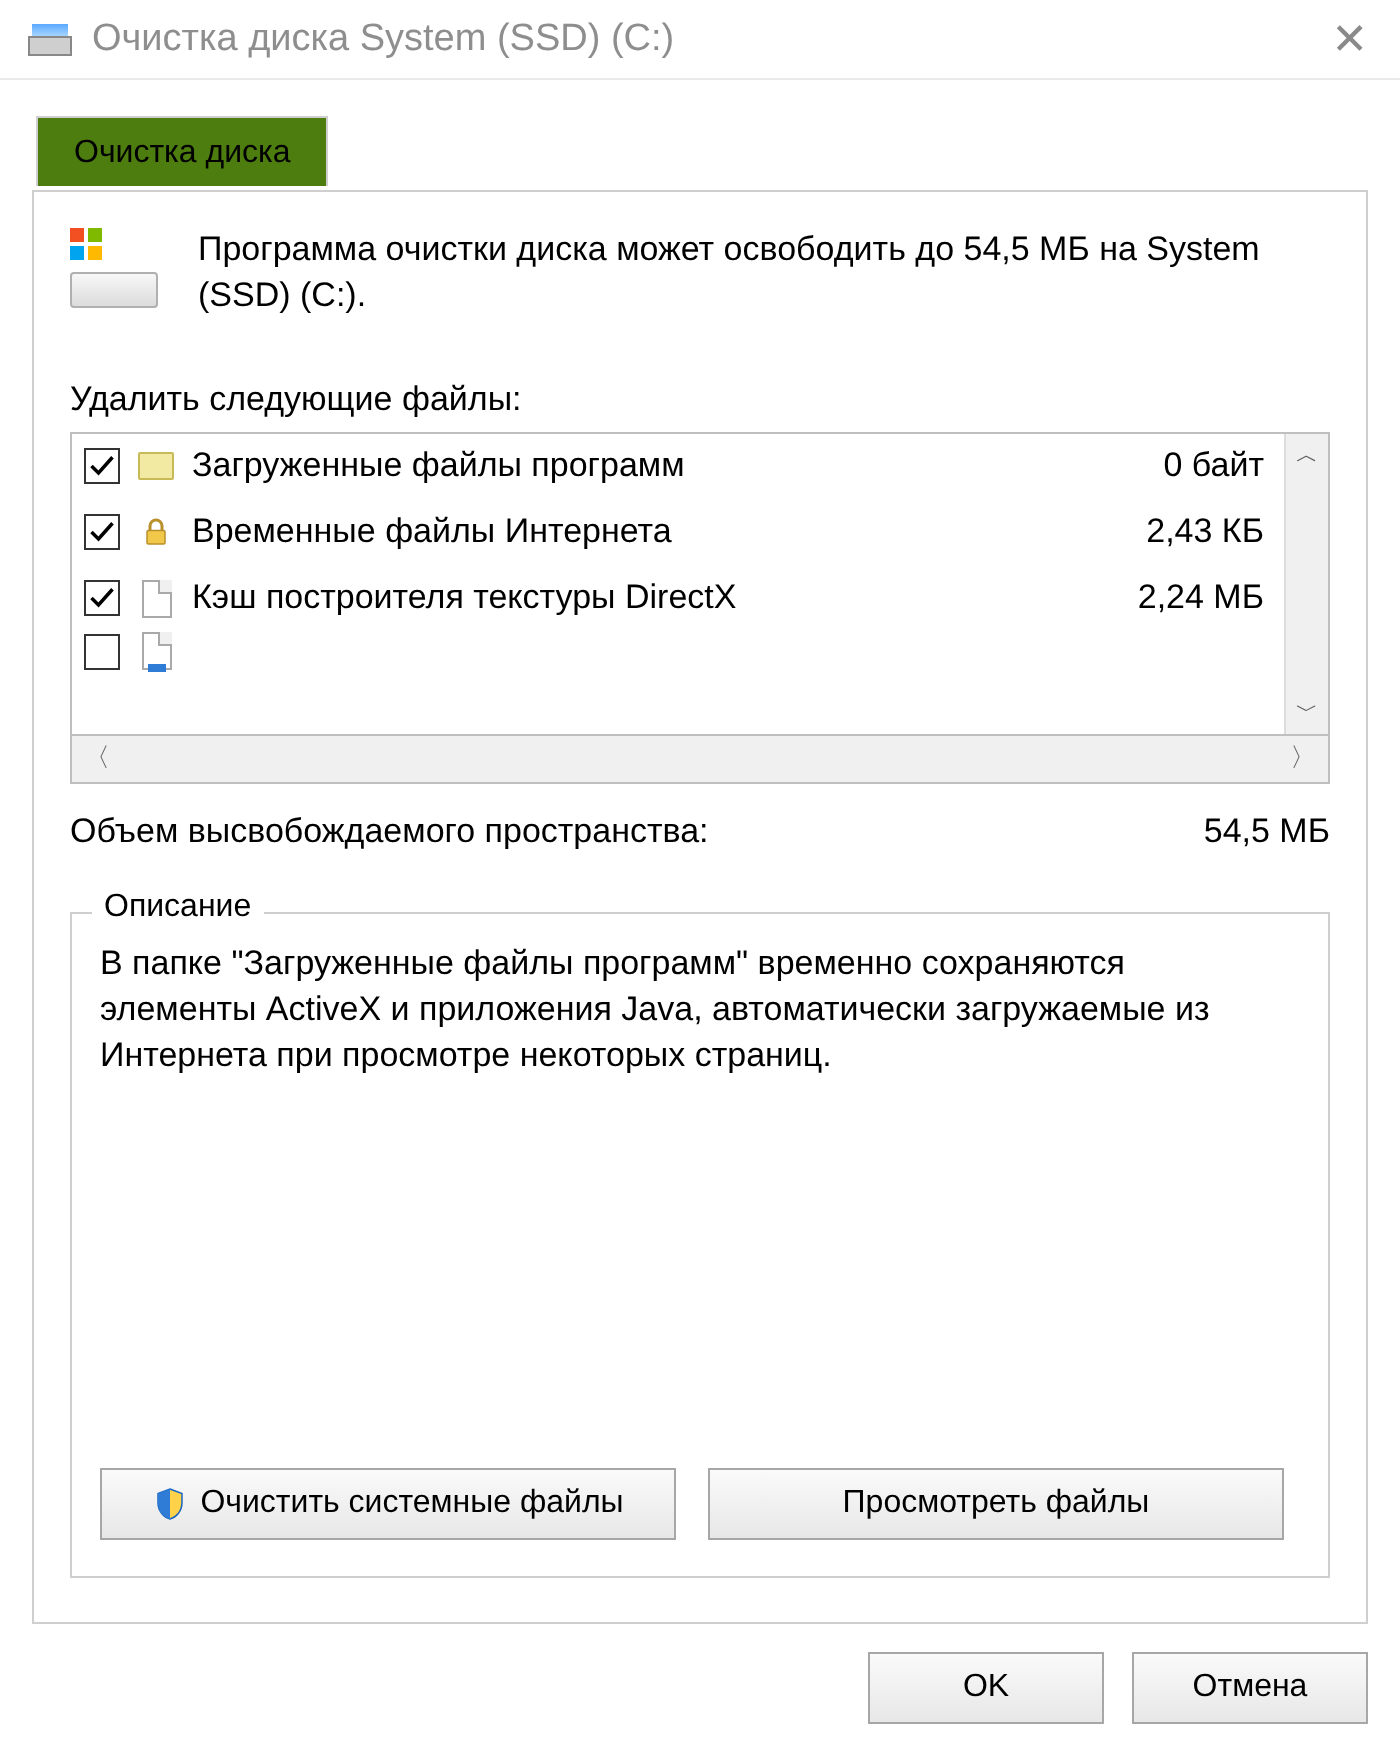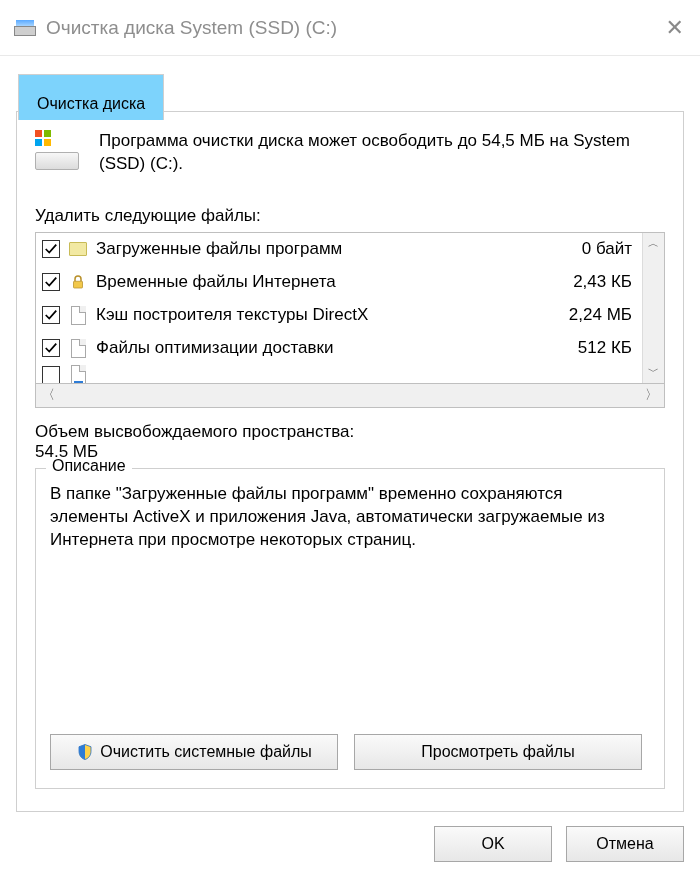--- a/index.html
+++ b/index.html
@@ -8,21 +8,21 @@
     font-family: "Segoe UI", Tahoma, sans-serif;
     font-size: 15px;
     background: #fff;
     color: #000;
     width: 700px;
     height: 878px;
     overflow: hidden;
   }
   .window { width: 700px; height: 878px; display: flex; flex-direction: column; }
   .titlebar {
-    height: 56px;
+    height: 40px;
     display: flex;
     align-items: center;
     padding: 0 10px 0 14px;
     color: #8e8e8e;
     font-size: 19px;
     border-bottom: 1px solid #e9e9e9;
   }
   .titlebar .title { flex: 1; display: flex; align-items: center; gap: 10px; }
   .titlebar .close { color: #8a8a8a; font-size: 22px; padding: 0 6px; }
   .drive-icon-sm {
@@ -34,24 +34,24 @@
   }
   .drive-icon-sm::after {
     content: ""; position: absolute; left: 2px; right: 2px; top: 0; height: 6px;
     background: linear-gradient(#5aa9ff, #a6d4ff);
   }
 
   .client { flex: 1; padding: 18px 16px 0 16px; display: flex; flex-direction: column; }
   .tab-strip { position: relative; height: 38px; }
   .tab {
     position: absolute; left: 2px; top: 0;
-    background: #7dd3fc;
+    background: #4d7c0f;
     border: 1px solid #cfcfcf;
     border-bottom: none;
-    padding: 20px 18px 7px 18px;
+    padding: 9px 18px 7px 18px;
     font-size: 16px;
     z-index: 2;
   }
   .tab-panel {
     border: 1px solid #cfcfcf;
     margin-top: -1px;
     padding: 18px 18px 22px 18px;
     flex: 1;
     display: flex;
     flex-direction: column;
@@ -94,25 +94,25 @@
   .vscroll .arrow { height: 22px; display: flex; align-items: center; justify-content: center; color: #606060; font-size: 11px; width: 100%; }
   .vscroll .track { flex: 1; width: 100%; }
 
   .hscroll {
     border: 1px solid #bfbfbf; border-top: none;
     height: 24px; background: #f0f0f0;
     display: flex; align-items: center; justify-content: space-between;
     padding: 0 6px; color: #606060; font-size: 13px;
   }
 
-  .freed-row { display: flex; margin-top: 14px; font-size: 17px; flex-direction: column; }
+  .freed-row { display: flex; margin-top: 14px; font-size: 17px; }
   .freed-row .lbl { flex: 1; }
   .freed-row .val { }
 
-  .groupbox { border: 1px solid #cfcfcf; margin-top: 6px; padding: 14px 22px 18px 14px; position: relative; flex: 1; display: flex; flex-direction: column; gap: 36px; }
+  .groupbox { border: 1px solid #cfcfcf; margin-top: 30px; padding: 14px 22px 18px 14px; position: relative; flex: 1; display: flex; flex-direction: column; gap: 36px; }
   .groupbox .legend { position: absolute; top: -12px; left: 10px; background: #fff; padding: 0 6px; font-size: 16px; }
   .groupbox .desc { font-size: 17px; line-height: 1.35; flex: 1; }
 
   .btn-row { display: flex; gap: 16px; margin-top: 14px; }
   .btn {
     flex: 1;
     border: 1px solid #a7a7a7;
     background: linear-gradient(#fafafa, #e7e7e7);
     padding: 8px 8px;
     font-size: 16px;
@@ -199,32 +199,20 @@
                 <svg viewBox="0 0 16 16">
                   <path d="M2 8 L6 12 L14 3" stroke="#000" stroke-width="2" fill="none"></path>
                 </svg>
               </span>
             <span class="ico">
                 <span class="ico-file"></span>
               </span>
             <span class="name">Кэш построителя текстуры DirectX</span>
             <span class="size">2,24 МБ</span>
           </div>
-          <div class="list-row">
-            <span class="cb">
-                <svg viewBox="0 0 16 16">
-                  <path d="M2 8 L6 12 L14 3" stroke="#000" stroke-width="2" fill="none"></path>
-                </svg>
-              </span>
-            <span class="ico">
-                <span class="ico-file"></span>
-              </span>
-            <span class="name">Файлы оптимизации доставки</span>
-            <span class="size">512 КБ</span>
-          </div>
           <div class="list-row partial">
             <span class="cb"></span>
             <span class="ico">
                 <span class="ico-file blue"></span>
               </span>
           </div>
         </div>
         <div class="vscroll">
           <div class="arrow">︿</div>
           <div class="track"></div>

